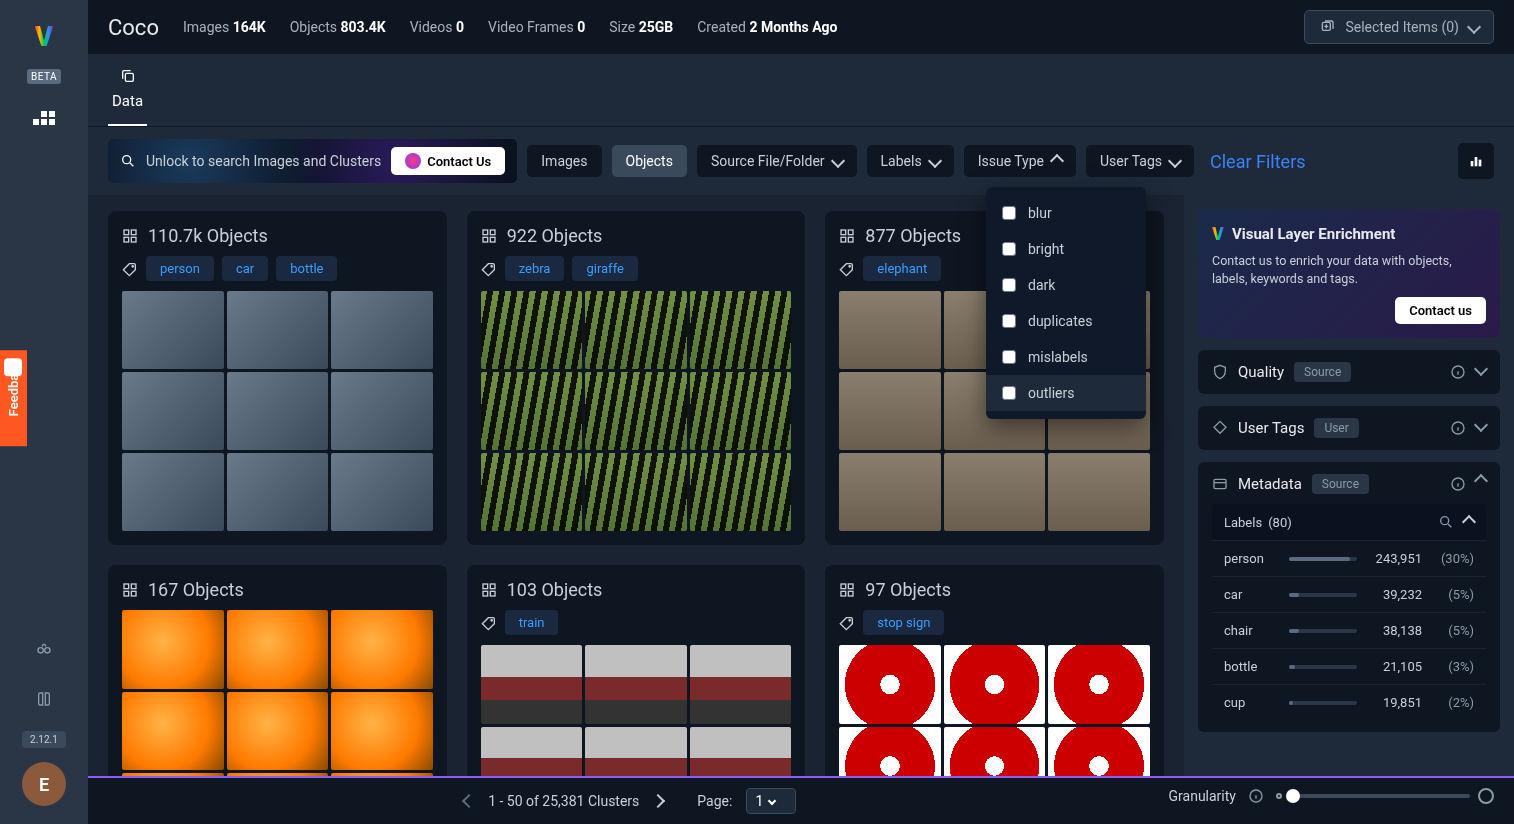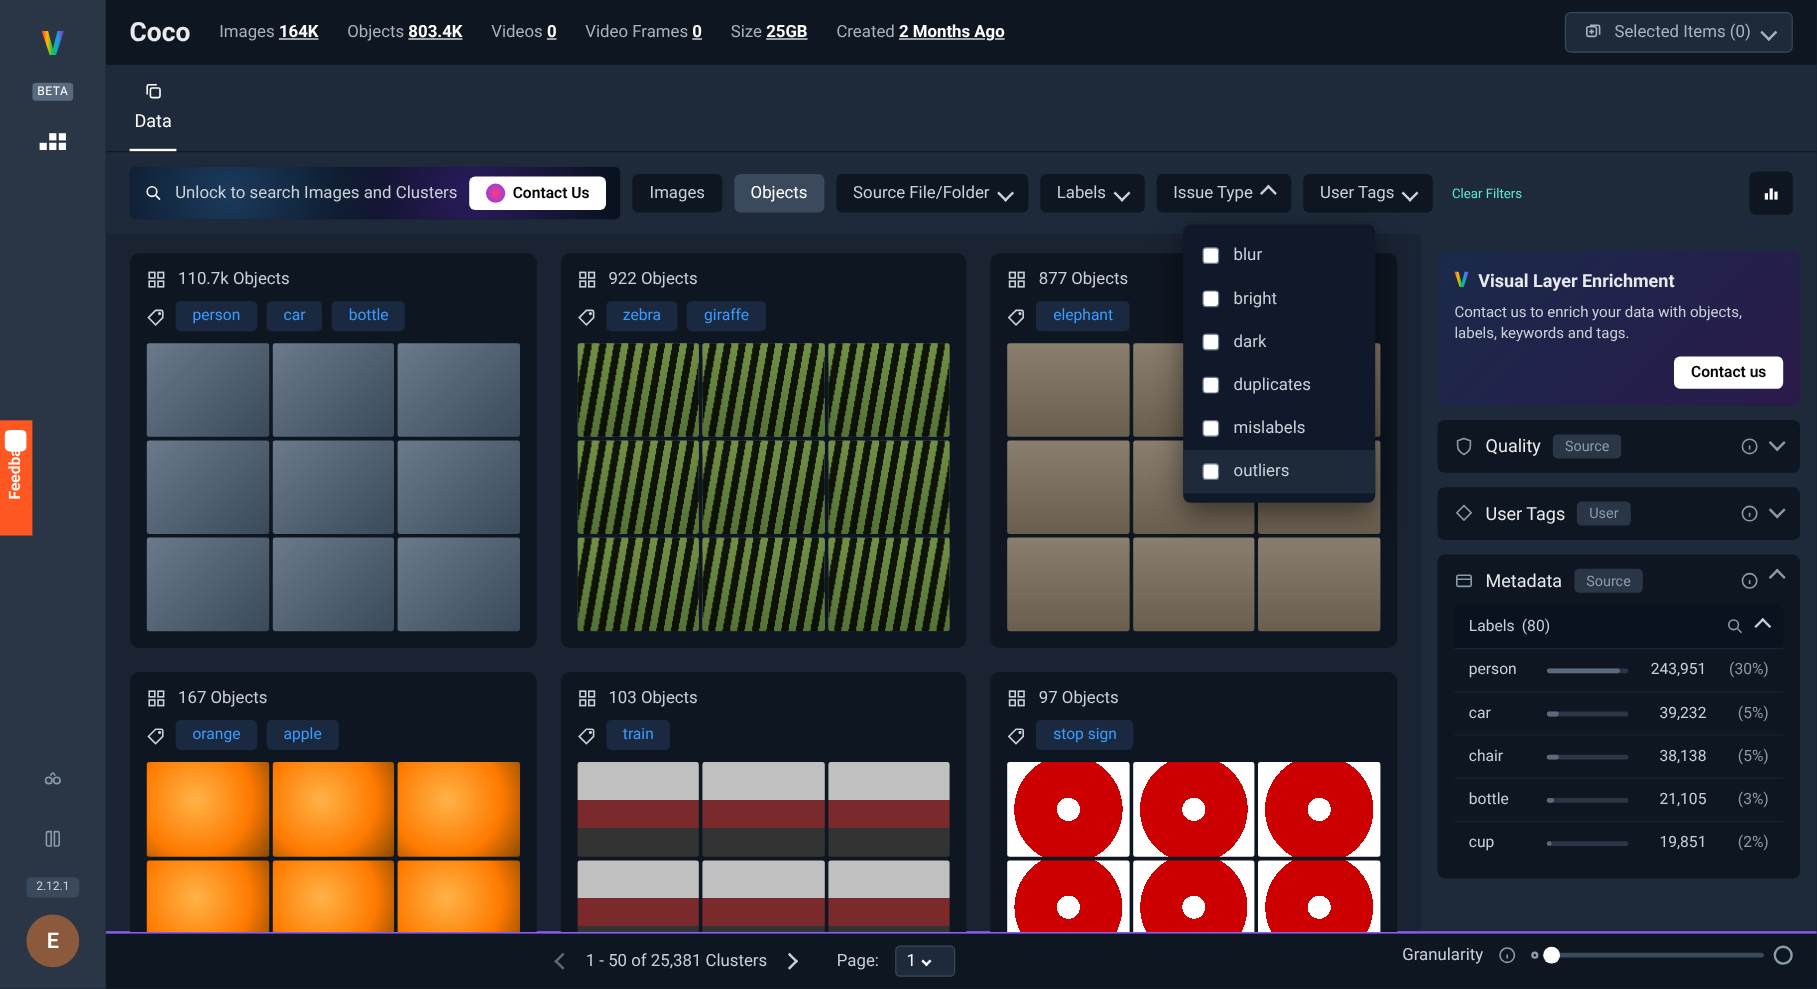--- a/index.html
+++ b/index.html
@@ -12,47 +12,47 @@
 .sb-icon.active .dash div{background:#fff;}
 .sb-icon.active .dash div:nth-child(1){grid-column:2;}
 .feedback-tab{position:absolute;left:0;top:350px;background:#ff5722;color:#fff;padding:30px 6px 10px;writing-mode:vertical-rl;transform:rotate(180deg);font-size:13px;font-weight:600;cursor:pointer;display:flex;align-items:center;gap:6px;}
 .feedback-tab::after{content:"";position:absolute;bottom:8px;left:50%;transform:translateX(-50%) rotate(180deg);width:18px;height:18px;background:#fff;border-radius:4px;}
 .sb-bottom{margin-top:auto;display:flex;flex-direction:column;align-items:center;gap:14px;padding-bottom:18px;}
 .ver-badge{font-size:10px;background:#3a4a5c;color:#c8d0d8;padding:3px 8px;border-radius:4px;}
 .avatar{width:44px;height:44px;border-radius:50%;background:#8b5a3c;color:#fff;display:flex;align-items:center;justify-content:center;font-size:18px;font-weight:600;}
 
 .main{flex:1;display:flex;flex-direction:column;overflow:hidden;}
 .topbar{background:#0e1621;padding:10px 20px;display:flex;align-items:center;gap:24px;}
-.ds-name{font-size:22px;font-weight:700;}
+.ds-name{font-size:22px;font-weight:400;}
 .stat{font-size:14px;color:#a8b2bd;}
-.stat b{color:#fff;font-weight:700;text-decoration:underline;}
+.stat b{color:#fff;font-weight:700;}
 .sel-items{margin-left:auto;background:#1e2a3a;border:1px solid #3a4a5c;padding:8px 14px;border-radius:5px;display:flex;align-items:center;gap:10px;font-size:14px;color:#a8b2bd;cursor:pointer;}
 .tabs-row{background:#1e2a3a;padding:0 20px;display:flex;gap:20px;border-bottom:1px solid #0e1621;}
 .tab{padding:14px 4px;display:flex;align-items:center;gap:8px;font-size:15px;color:#c8d0d8;border-bottom:2px solid transparent;cursor:pointer;}
 .tab.active{border-bottom-color:#fff;color:#fff;flex-direction:column;}
 
 .filters{background:#1e2a3a;padding:12px 20px;display:flex;align-items:center;gap:10px;position:relative;}
 .search-area{background:#0a1220;padding:8px 12px;border-radius:5px;display:flex;align-items:center;gap:10px;font-size:14px;color:#c8d0d8;background-image:radial-gradient(circle at 20% 50%,#1b3a5c 0%,transparent 40%),radial-gradient(circle at 70% 50%,#2a1b5c 0%,transparent 40%);}
 .contact-btn{background:#fff;color:#000;padding:6px 14px;border-radius:5px;font-size:13px;font-weight:600;display:flex;align-items:center;gap:6px;cursor:pointer;}
 .contact-btn::before{content:"";display:inline-block;width:16px;height:16px;border-radius:50%;background:radial-gradient(circle,#ff3c7c,#7c3cff);}
 .pill{background:#0e1621;color:#c8d0d8;padding:8px 14px;border-radius:5px;font-size:14px;cursor:pointer;display:flex;align-items:center;gap:8px;}
 .pill.active{background:#3a4a5c;color:#fff;}
-.clear-link{color:#5eead4;font-size:11px;cursor:pointer;margin-left:6px;}
+.clear-link{color:#3b82f6;font-size:18px;cursor:pointer;margin-left:6px;}
 .chart-btn{margin-left:auto;background:#0e1621;width:36px;height:36px;border-radius:5px;display:flex;align-items:center;justify-content:center;cursor:pointer;}
 .chart-btn svg{fill:#fff;}
 
 .dropdown{position:absolute;top:60px;left:898px;background:#10192a;border-radius:6px;padding:8px 0;min-width:160px;box-shadow:0 8px 24px rgba(0,0,0,.5);z-index:10;}
 .dd-item{padding:10px 16px;display:flex;align-items:center;gap:12px;font-size:14px;color:#c8d0d8;cursor:pointer;}
 .dd-item.hover{background:#1e2a3a;}
 .cb{width:14px;height:14px;border:1.5px solid #6a7a8c;border-radius:3px;background:#fff;}
 
 .content{flex:1;display:flex;overflow:hidden;}
 .grid-area{flex:1;padding:16px 20px;overflow-y:auto;display:grid;grid-template-columns:repeat(3,1fr);gap:20px;}
 .cluster{background:#0e1621;border-radius:8px;padding:14px;display:flex;flex-direction:column;gap:10px;}
-.cluster-head{display:flex;align-items:center;gap:10px;font-size:14px;color:#c8d0d8;}
+.cluster-head{display:flex;align-items:center;gap:10px;font-size:18px;color:#c8d0d8;}
 .chips{display:flex;align-items:center;gap:8px;}
 .chip{background:#1a2940;color:#3b9cff;padding:5px 14px;border-radius:4px;font-size:13px;cursor:pointer;}
 .thumbs{display:grid;grid-template-columns:repeat(3,1fr);gap:3px;}
 .thumb{aspect-ratio:1.3/1;background:#333;border-radius:2px;}
 .th-car{background:linear-gradient(135deg,#6a7a8a,#3a4a5a);}
 .th-zebra{background:repeating-linear-gradient(100deg,#eee 0 6px,#222 6px 12px),linear-gradient(#7a9a4a,#5a7a3a);background-blend-mode:multiply;}
 .th-elephant{background:linear-gradient(#8a7e6e,#6a5e4e);}
 .th-orange{background:radial-gradient(circle at 40% 40%,#ffb347,#ff7a00 60%,#8a4a00);}
 .th-train{background:linear-gradient(#c0c0c0 40%,#7a2a2a 40% 70%,#333 70%);}
 .th-stop{background:radial-gradient(circle,#fff 15%,#cc0000 15% 70%,#fff 70%);}
@@ -316,28 +316,20 @@
         <div class="cluster">
     <div class="cluster-head">
       <svg viewBox="0 0 24 24" fill="none" stroke="#c8d0d8" stroke-width="2">
               <rect x="3" y="3" width="7" height="7"></rect>
               <rect x="14" y="3" width="7" height="7"></rect>
               <rect x="3" y="14" width="7" height="7"></rect>
               <rect x="14" y="14" width="7" height="7"></rect>
             </svg>
       <span>167 Objects</span>
     </div>
-    <div class="chips">
-      <svg viewBox="0 0 24 24" fill="none" stroke="#c8d0d8" stroke-width="2">
-              <path d="M20 13l-9 9-9-9 9-9h7a2 2 0 012 2z"></path>
-              <circle cx="16" cy="8" r="1" fill="#c8d0d8"></circle>
-            </svg>
-      <div class="chip">orange</div>
-            <div class="chip">apple</div>
-    </div>
     <div class="thumbs">
             <div class="thumb th-orange"></div>
             <div class="thumb th-orange"></div>
             <div class="thumb th-orange"></div>
             <div class="thumb th-orange"></div>
             <div class="thumb th-orange"></div>
             <div class="thumb th-orange"></div>
             <div class="thumb th-orange"></div>
             <div class="thumb th-orange"></div>
             <div class="thumb th-orange"></div>

